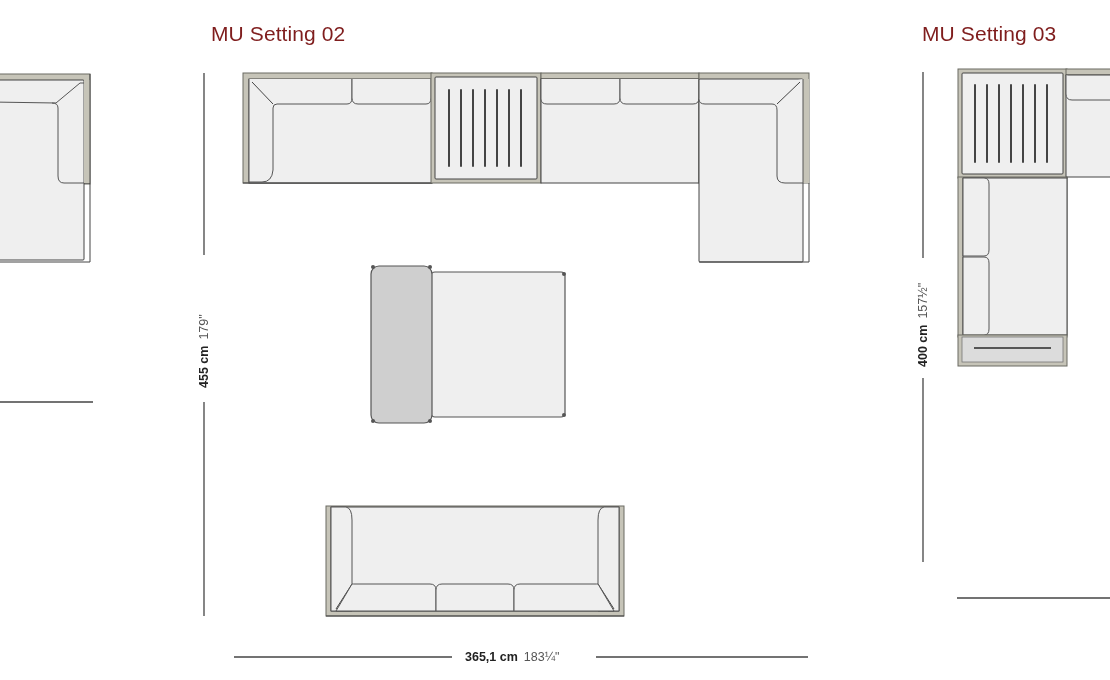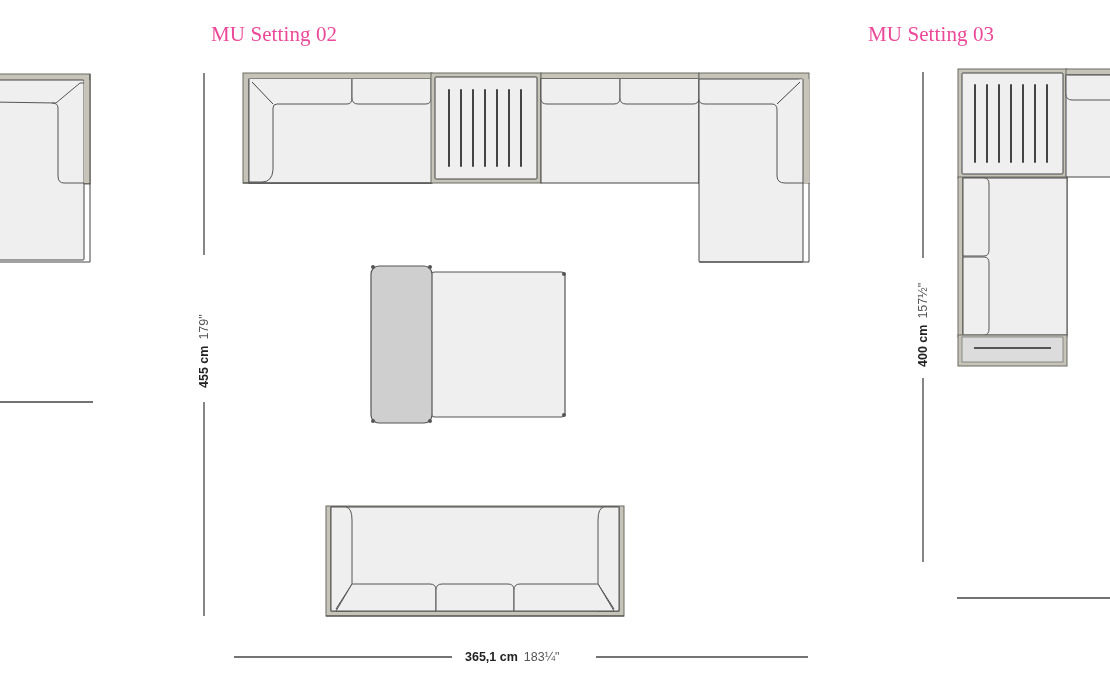--- a/index.html
+++ b/index.html
@@ -1,17 +1,17 @@
 <!DOCTYPE html>
 <html><head>
 <meta charset="utf-8">
 <style>
   html,body{margin:0;padding:0;background:#ffffff;}
   body{width:1110px;height:680px;position:relative;overflow:hidden;font-family:"Liberation Sans",sans-serif;}
-  .title{position:absolute;font-size:21px;color:#ec4899;font-weight:normal;letter-spacing:0.1px;font-family:Liberation Serif, serif;}
+  .title{position:absolute;font-size:21px;color:#7f1d1d;font-weight:normal;letter-spacing:0.1px;}
   .dim{position:absolute;font-size:12.5px;color:#222;white-space:nowrap;}
   .dim b{font-weight:bold;}
   .dim .imp{color:#555;margin-left:6px;font-weight:normal;}
   .vert{transform-origin:left top;transform:rotate(-90deg);}
   svg{position:absolute;left:0;top:0;}
 </style>
 </head>
 <body>
 
 <svg width="1110" height="680" viewBox="0 0 1110 680">
@@ -132,21 +132,21 @@
     <path class="cush" d="M963 178 L984 178 Q989 178 989 184 L989 250 Q989 256 984 256 L963 256 Z"></path>
     <path class="cush" d="M963 257 L984 257 Q989 257 989 263 L989 329 Q989 335 984 335 L963 335 Z"></path>
 
     <rect class="frame" x="958" y="335" width="109" height="31"></rect>
     <rect x="962" y="337" width="101" height="25" fill="#dcdcdc" stroke="#777" stroke-width="0.8"></rect>
     <line x1="974" y1="348" x2="1051" y2="348" stroke="#555" stroke-width="2"></line>
   </g>
 </svg>
 
 <div class="title" style="left:211px;top:22px;">MU Setting 02</div>
-<div class="title" style="left:868px;top:22px;">MU Setting 03</div>
+<div class="title" style="left:922px;top:22px;">MU Setting 03</div>
 
 <div class="dim vert" style="left:197px;top:388px;">
   <b>455 cm</b><span class="imp">179"</span>
 </div>
 
 <div class="dim" style="left:465px;top:650px;">
   <b>365,1 cm</b><span class="imp">183¼"</span>
 </div>
 
 <div class="dim vert" style="left:916px;top:367px;">

